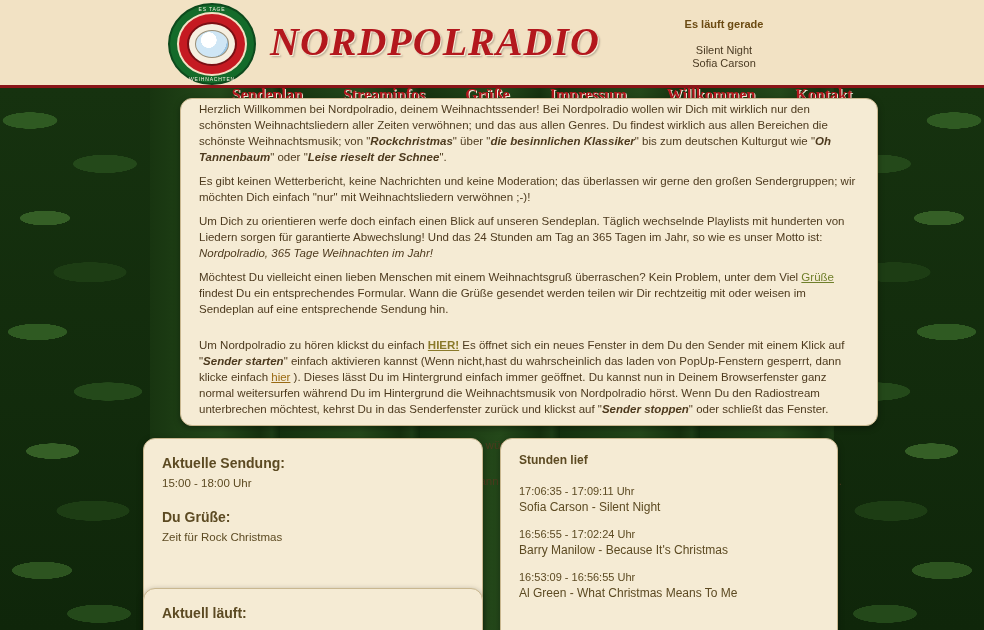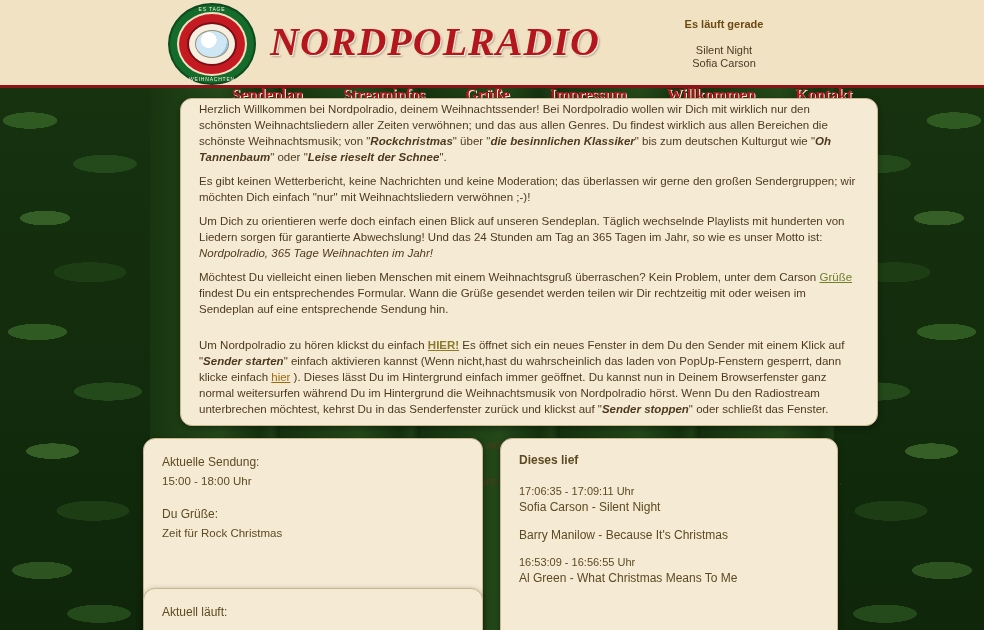--- a/index.html
+++ b/index.html
@@ -153,21 +153,21 @@
   #aktuell-panel {
     left: 143px; top: 500px; width: 340px; height: 130px;
     padding: 16px 18px;
   }
   #history-panel {
     left: 500px; top: 350px; width: 338px; height: 280px;
     padding: 14px 18px;
   }
 
   .fld-label {
-    font-size: 12px; font-weight: normal; color: #5c4a22;
+    font-size: 14px; font-weight: bold; color: #5c4a22;
     margin: 0 0 6px 0;
   }
   .fld-value {
     font-size: 11.5px; color: #5c4a22; margin: 0 0 20px 0;
   }
   .fld-value.last { margin-bottom: 0; }
 
   .hist-title {
     font-size: 12px; font-weight: bold; color: #5c4a22;
     margin: 0 0 18px 0;
@@ -219,21 +219,21 @@
 
   <div class="panel" id="intro-panel">
     <p>
       <span>Herzlich Willkommen bei Nordpolradio, deinem Weihnachtssender! Bei Nordpolradio wollen wir Dich mit wirklich nur den schönsten Weihnachtsliedern aller Zeiten verwöhnen; und das aus allen Genres. Du findest wirklich aus allen Bereichen die schönste Weihnachtsmusik; von "</span><span class="bi">Rockchristmas</span><span>" über "</span><span class="bi">die besinnlichen Klassiker</span><span>" bis zum deutschen Kulturgut wie "</span><span class="bi">Oh Tannenbaum</span><span>" oder "</span><span class="bi">Leise rieselt der Schnee</span><span>".</span>
     </p>
     <p>Es gibt keinen Wetterbericht, keine Nachrichten und keine Moderation; das überlassen wir gerne den großen Sendergruppen; wir möchten Dich einfach "nur" mit Weihnachtsliedern verwöhnen ;-)!</p>
     <p>
       <span>Um Dich zu orientieren werfe doch einfach einen Blick auf unseren Sendeplan. Täglich wechselnde Playlists mit hunderten von Liedern sorgen für garantierte Abwechslung! Und das 24 Stunden am Tag an 365 Tagen im Jahr, so wie es unser Motto ist: </span><span class="i">Nordpolradio, 365 Tage Weihnachten im Jahr!</span>
     </p>
     <p>
-      <span>Möchtest Du vielleicht einen lieben Menschen mit einem Weihnachtsgruß überraschen? Kein Problem, unter dem Carson </span><a class="lnk-green" href="#">Grüße</a><span> findest Du ein entsprechendes Formular. Wann die Grüße gesendet werden teilen wir Dir rechtzeitig mit oder weisen im Sendeplan auf eine entsprechende Sendung hin.</span>
+      <span>Möchtest Du vielleicht einen lieben Menschen mit einem Weihnachtsgruß überraschen? Kein Problem, unter dem Viel </span><a class="lnk-green" href="#">Grüße</a><span> findest Du ein entsprechendes Formular. Wann die Grüße gesendet werden teilen wir Dir rechtzeitig mit oder weisen im Sendeplan auf eine entsprechende Sendung hin.</span>
     </p>
     <div class="gap"></div>
     <p>
       <span>Um Nordpolradio zu hören klickst du einfach </span><a class="lnk-big" href="#">HIER!</a><span> Es öffnet sich ein neues Fenster in dem Du den Sender mit einem Klick auf "</span><span class="bi">Sender starten</span><span>" einfach aktivieren kannst (Wenn nicht,hast du wahrscheinlich das laden von PopUp-Fenstern gesperrt, dann klicke einfach </span><a class="lnk" href="#">hier</a><span> ). Dieses lässt Du im Hintergrund einfach immer geöffnet. Du kannst nun in Deinem Browserfenster ganz normal weitersurfen während Du im Hintergrund die Weihnachtsmusik von Nordpolradio hörst. Wenn Du den Radiostream unterbrechen möchtest, kehrst Du in das Senderfenster zurück und klickst auf "</span><span class="bi">Sender stoppen</span><span>" oder schließt das Fenster.</span>
     </p>
     <div class="gap"></div>
     <p>Viel Spaß, natürlich Gesundheit und frohe Weihnachten wünscht Nordpolradio.</p>
     <div class="gap"></div>
     <p>
       <span>PS: Und wenn Du Weihnachten so sehr liebst wir wir, dann schaue doch einmal auf unserer Partnerseite </span><a class="lnk" href="#">XMAStotal.de</a><span> vorbei.</span>
@@ -245,27 +245,28 @@
     <p class="fld-value">15:00 - 18:00 Uhr</p>
     <p class="fld-label">Du Grüße:</p>
     <p class="fld-value last">Zeit für Rock Christmas</p>
   </div>
 
   <div class="panel" id="aktuell-panel">
     <p class="fld-label">Aktuell läuft:</p>
   </div>
 
   <div class="panel" id="history-panel">
-    <p class="hist-title">Dieses lief</p>
+    <p class="hist-title">Stunden lief</p>
 
     <div class="hist-item">
       <div class="hist-time">17:06:35 - 17:09:11 Uhr</div>
       <div class="hist-track">Sofia Carson - Silent Night</div>
     </div>
     <div class="hist-item">
+      <div class="hist-time">16:56:55 - 17:02:24 Uhr</div>
       <div class="hist-track">Barry Manilow - Because It's Christmas</div>
     </div>
     <div class="hist-item">
       <div class="hist-time">16:53:09 - 16:56:55 Uhr</div>
       <div class="hist-track">Al Green - What Christmas Means To Me</div>
     </div>
   </div>
 
 </div>
 

